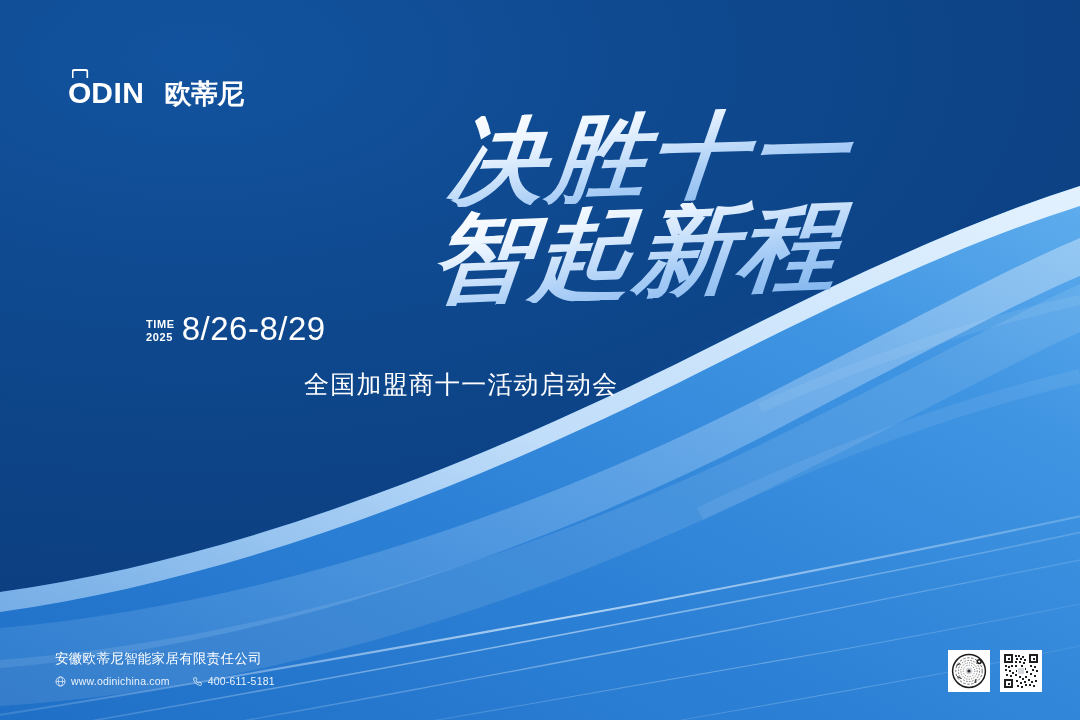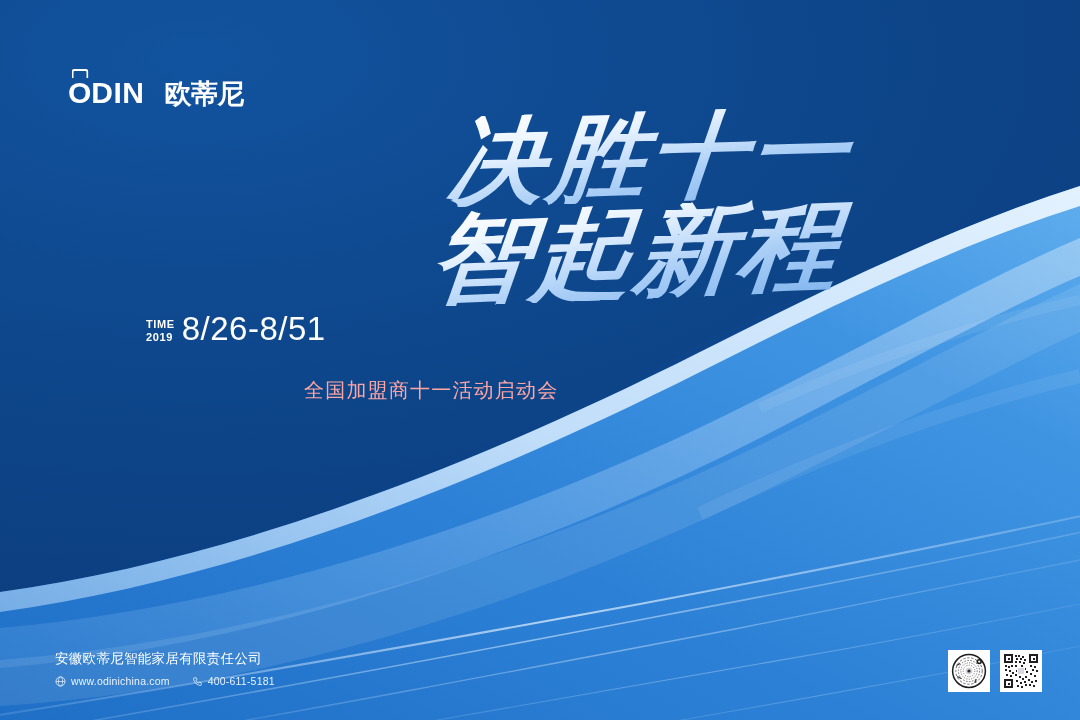--- a/index.html
+++ b/index.html
@@ -141,23 +141,23 @@
     font-size: 11.5px;
     font-weight: 400;
     letter-spacing: 1.1px;
     line-height: 1.82;
   }
   .tagline span { display: block; }
   
   .subtitle {
     position: absolute;
     left: 304px;
-    top: 374px;
-    color: #fca5a5;
-    font-size: 20px;
+    top: 364px;
+    color: #ffffff;
+    font-size: 25px;
     font-weight: 500;
     letter-spacing: 1.2px;
     line-height: 1.62;
   }
   .subtitle span { display: block; }
   
   .footer {
     position: absolute;
     left: 55px;
     bottom: 33px;
@@ -283,23 +283,23 @@
   </div>
 
   <div class="title-wrap">
     <span class="cal-line cal-line-1">决胜十一</span>
     <span class="cal-line cal-line-2">智起新程</span>
   </div>
 
   <div class="date-row">
     <span class="date-label">
       <span>TIME</span>
-      <span>2019</span>
+      <span>2025</span>
     </span>
-    <span class="date-value">8/26-8/51</span>
+    <span class="date-value">8/26-8/29</span>
   </div>
 
 
   <div class="subtitle">
     <span>全国加盟商十一活动启动会</span>
   </div>
 
   <div class="footer">
     <div class="footer-company">安徽欧蒂尼智能家居有限责任公司</div>
     <div class="footer-contacts">

